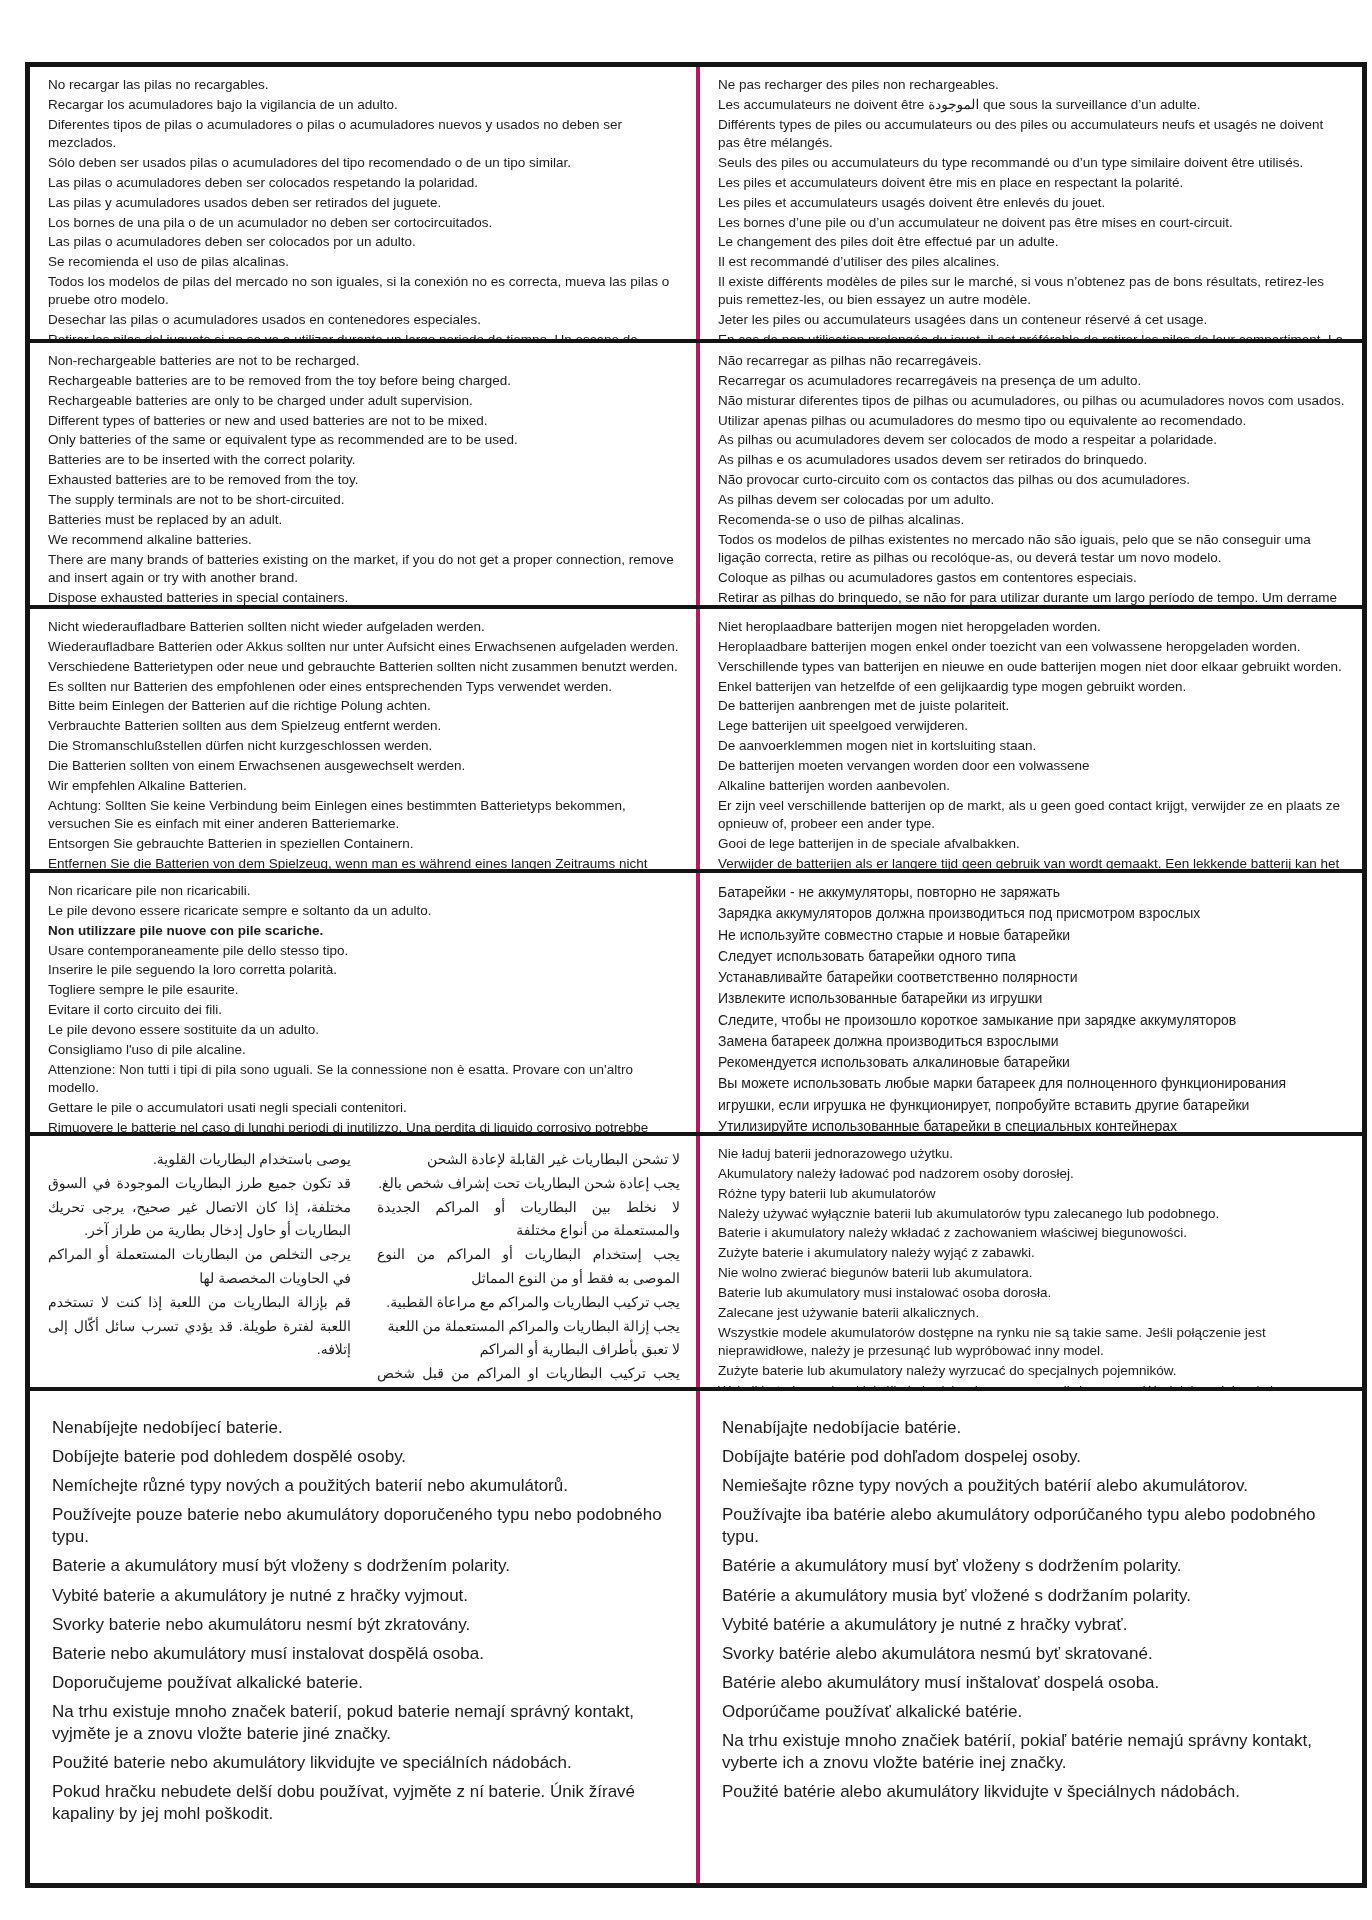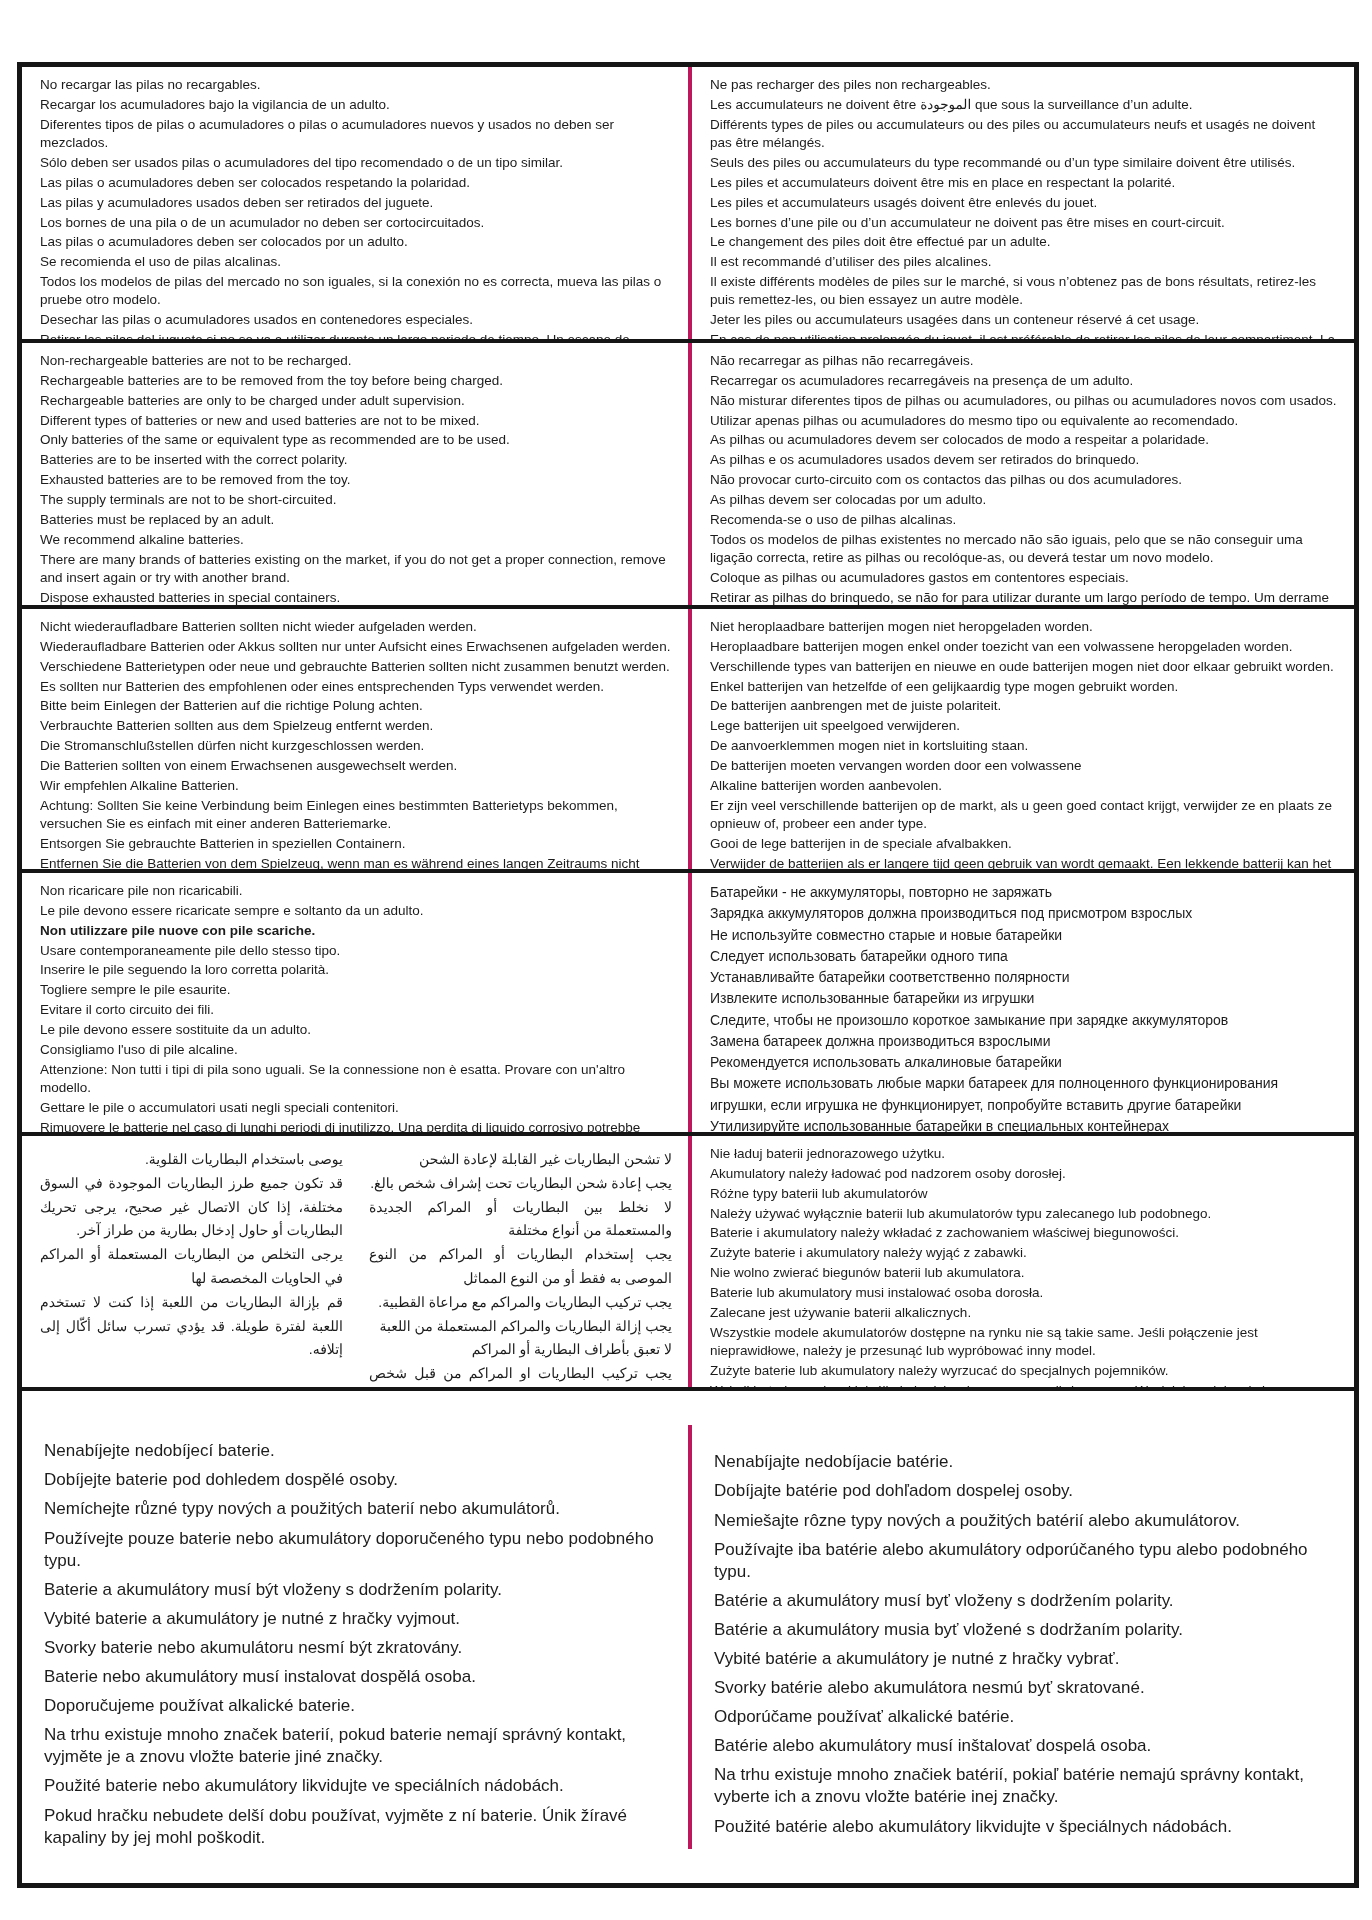--- a/index.html
+++ b/index.html
@@ -4,21 +4,21 @@
 <style>
   html, body {
     margin: 0; padding: 0;
     width: 1372px; height: 1920px;
     background: #ffffff;
     font-family: "Liberation Sans", sans-serif;
     color: #1c1c1c;
   }
   .frame {
     position: absolute;
-    left: 17px; top: 62px;
+    left: 25px; top: 62px;
     width: 1332px;
     border: 5px solid #151515;
     background: #fff;
   }
   .row { display: flex; }
   .row + .row { border-top: 4px solid #151515; }
   .cell {
     width: 50%;
     box-sizing: border-box;
     padding: 9px 16px 4px 18px;
@@ -28,21 +28,21 @@
   }
   .cell + .cell { border-left: 4px solid #be185d; }
   .cell p { margin: 0 0 1.5px 0; }
   .cell p.bold { font-weight: bold; }
 
   .r1 { height: 272px; }
   .r2 { height: 262px; justify-content: flex-end; }
   .r3 { height: 260px; }
   .r4 { height: 259px; }
   .r5 { height: 251px; }
-  .r6 { height: 492px; align-items: center; }
+  .r6 { height: 492px; }
 
   
   .cell.arabic {
     direction: rtl;
     display: flex;
     gap: 26px;
     padding-top: 12px;
     font-size: 14px;
     line-height: 1.7;
   }
@@ -236,19 +236,19 @@
       </div>
     <div class="cell" lang="sk">
         <p>Nenabíjajte nedobíjacie batérie.</p>
         <p>Dobíjajte batérie pod dohľadom dospelej osoby.</p>
         <p>Nemiešajte rôzne typy nových a použitých batérií alebo akumulátorov.</p>
         <p>Používajte iba batérie alebo akumulátory odporúčaného typu alebo podobného typu.</p>
         <p>Batérie a akumulátory musí byť vloženy s dodržením polarity.</p>
         <p>Batérie a akumulátory musia byť vložené s dodržaním polarity.</p>
         <p>Vybité batérie a akumulátory je nutné z hračky vybrať.</p>
         <p>Svorky batérie alebo akumulátora nesmú byť skratované.</p>
+        <p>Batérie alebo akumulátory musí inštalovať dospelá osoba.</p>
         <p>Odporúčame používať alkalické batérie.</p>
-        <p>Batérie alebo akumulátory musí inštalovať dospelá osoba.</p>
         <p>Na trhu existuje mnoho značiek batérií, pokiaľ batérie nemajú správny kontakt, vyberte ich a znovu vložte batérie inej značky.</p>
         <p>Použité batérie alebo akumulátory likvidujte v špeciálnych nádobách.</p>
       </div>
   </div>
 </div>
 
 </body></html>

